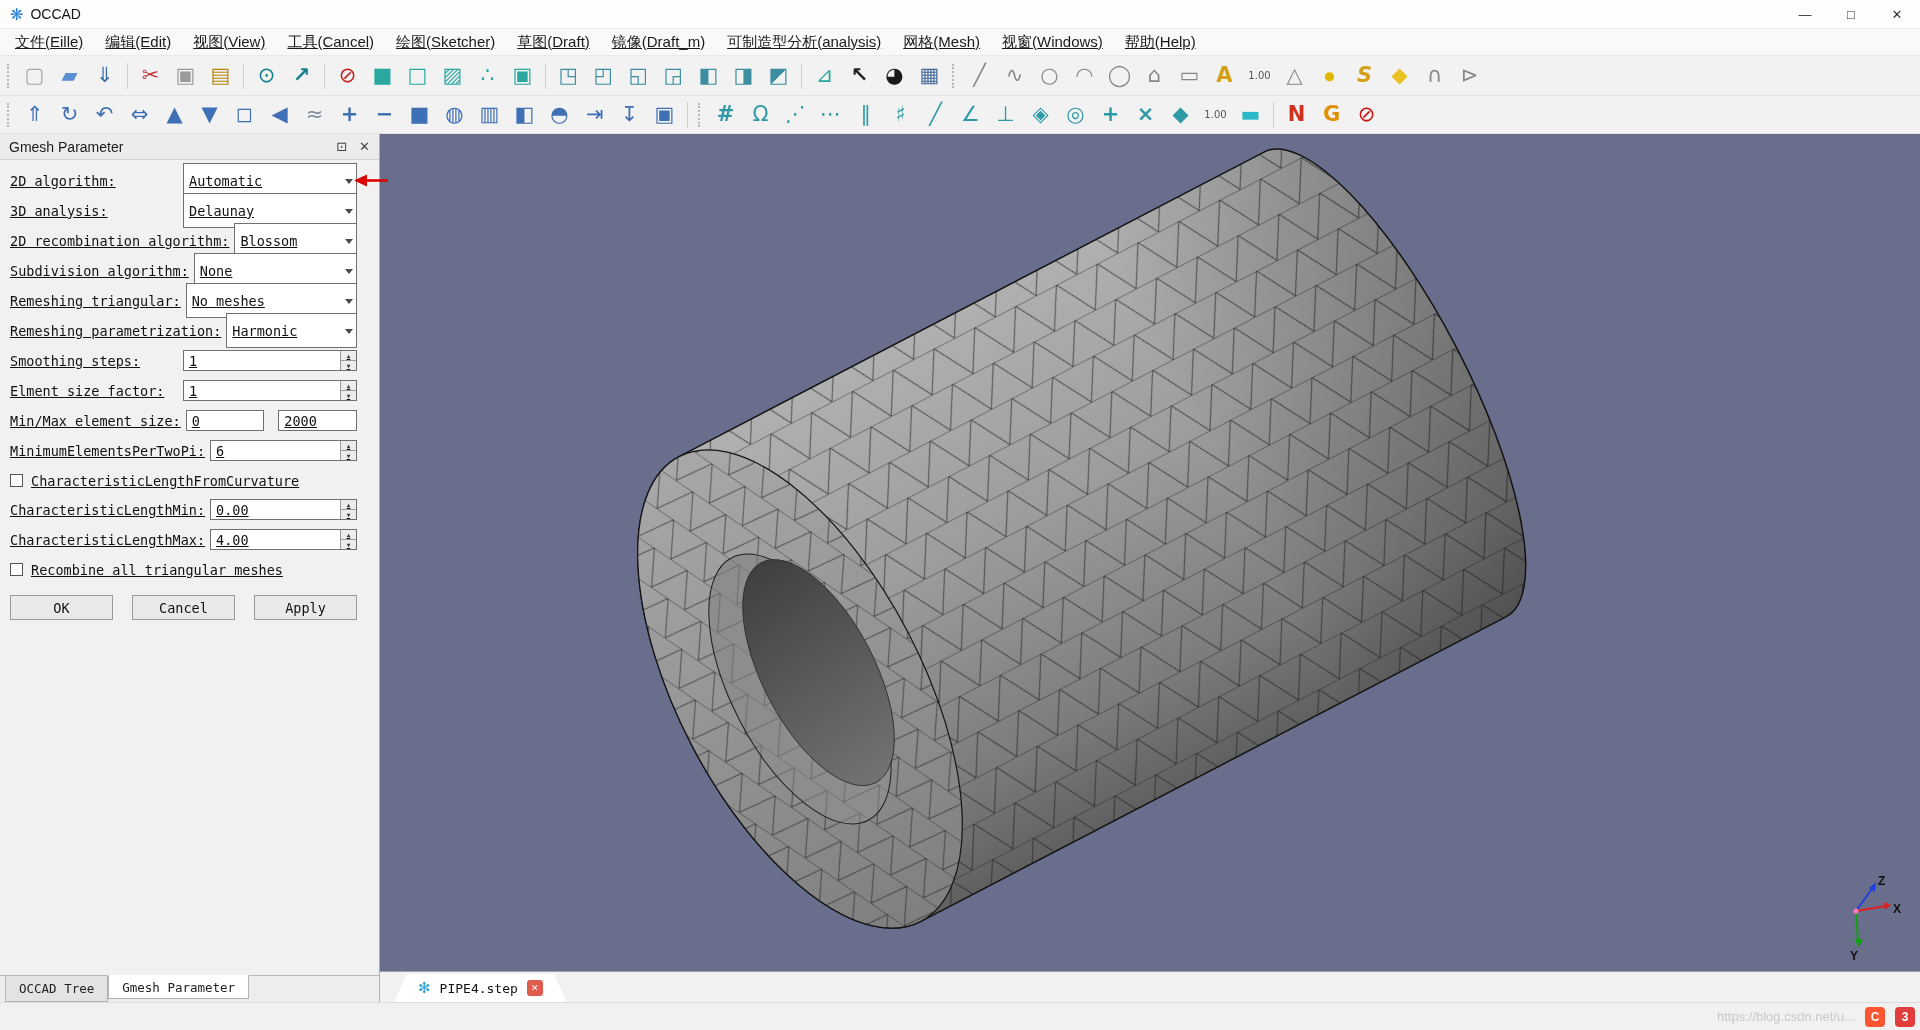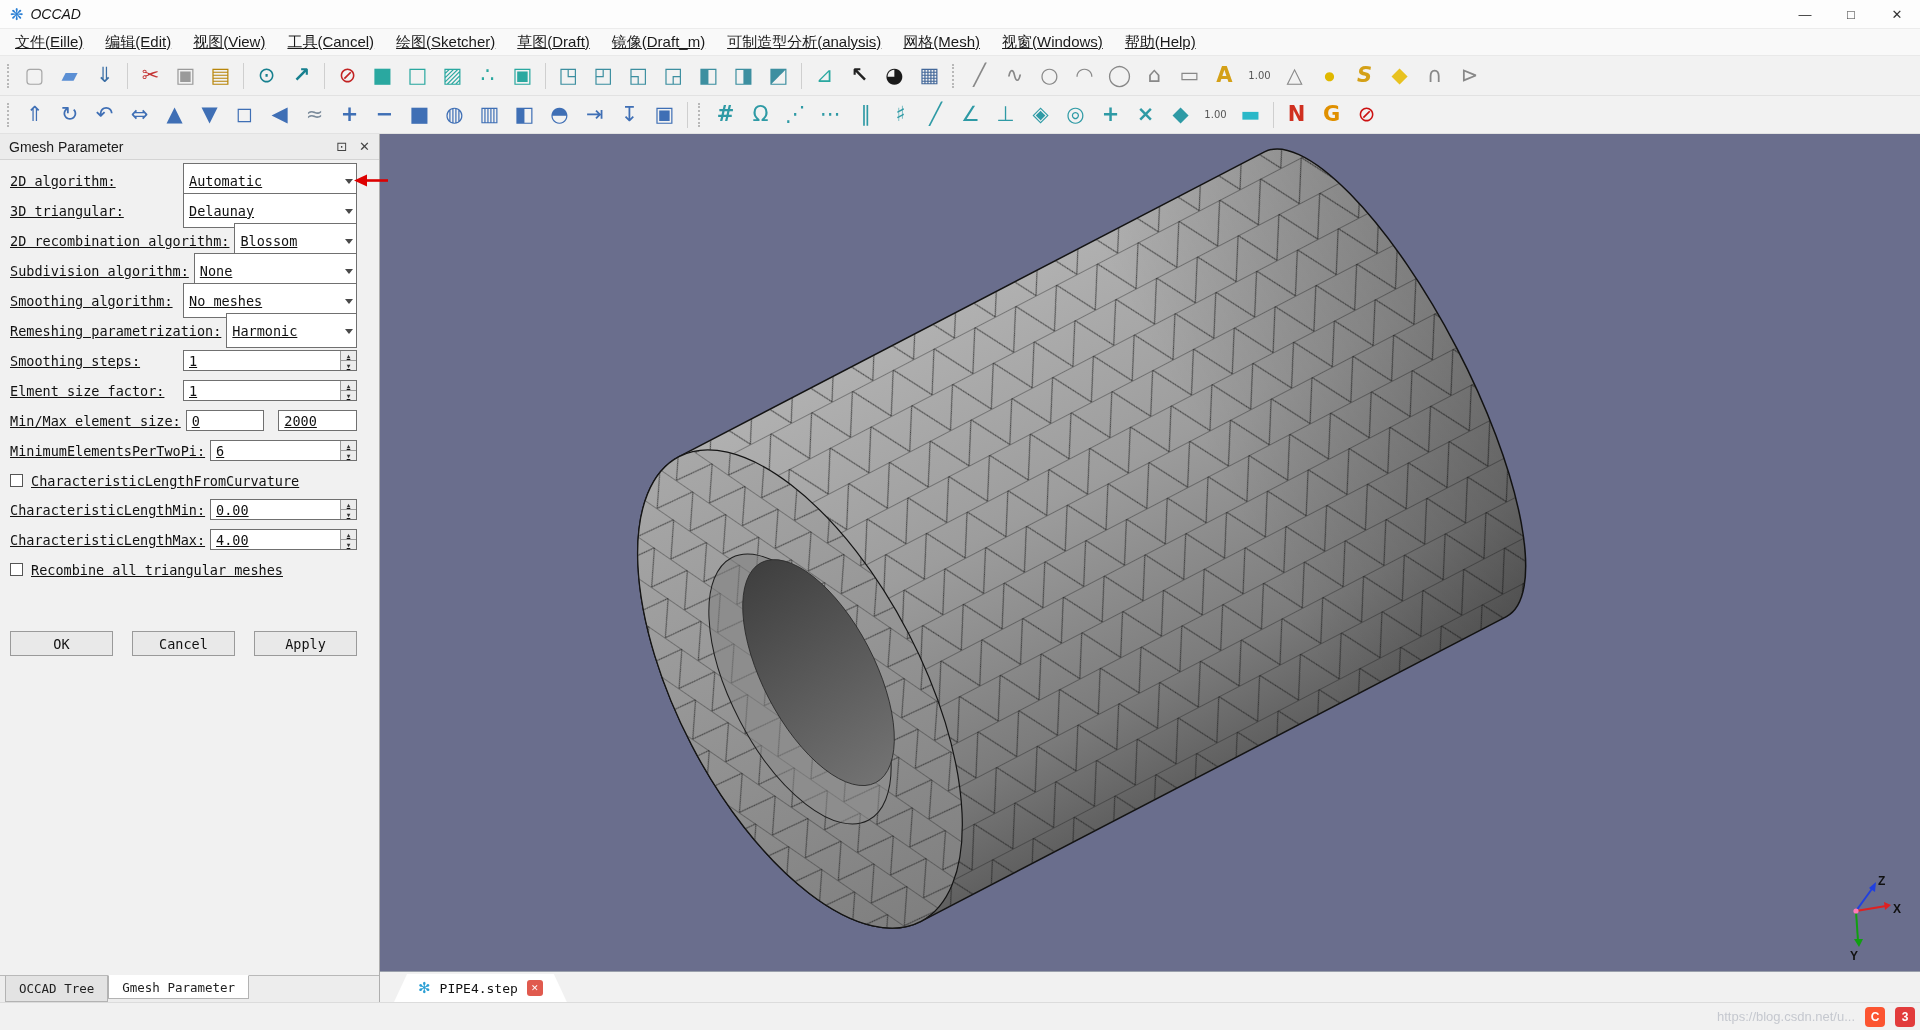--- a/index.html
+++ b/index.html
@@ -2,21 +2,21 @@
 <html><head>
 <meta charset="utf-8">
 <style>
   * { box-sizing: border-box; margin: 0; padding: 0; }
   html,body { width: 1920px; height: 1030px; overflow: hidden; }
   body { font-family: "Liberation Sans", sans-serif; background:#f1f1f1; display:flex; flex-direction:column; position:relative; }
 
   
   .titlebar { flex:0 0 29px; background:#fdfdfd; display:flex; align-items:center; border-bottom:1px solid #ececec; }
   .app-icon { color:#2a7fd4; font-size:16px; margin:0 7px 0 10px; }
-  .app-title { font-size:14px; color:#151515;font-style:italic; }
+  .app-title { font-size:14px; color:#151515; }
   .win-controls { margin-left:auto; display:flex; height:100%; }
   .win-btn { width:46px; display:flex; align-items:center; justify-content:center; font-size:13px; color:#333; }
 
   
   .menubar { flex:0 0 27px; background:#f9f9f9; display:flex; align-items:center; padding-left:4px; border-bottom:1px solid #e9e9e9; }
   .menu-item { padding:0 11px; font-size:15px; color:#1a1a1a; white-space:nowrap;text-decoration:underline; }
 
   
   .tbrow { flex:0 0 40px; background:#f2f2f2; display:flex; align-items:center; padding-left:2px; border-bottom:1px solid #e2e2e2; }
   .tbrow2 { flex:0 0 38px; }
@@ -40,21 +40,21 @@
   .pspin { flex:1; display:flex; margin-left:5px; height:21px; border:1px solid #707070; background:#fff; }
   .pspin .val { flex:1; padding-left:5px; display:flex; align-items:center; }
   .spinners { flex:0 0 16px; border-left:1px solid #9a9a9a; display:flex; flex-direction:column; background:#ececec; }
   .spin-b { flex:1; display:flex; align-items:center; justify-content:center; font-size:6px; color:#333; }
   .spin-b + .spin-b { border-top:1px solid #9a9a9a; }
   .pinput { flex:1; height:21px; border:1px solid #707070; background:#fff; display:flex; align-items:center; padding-left:5px; margin-left:5px; }
   .mmgap { flex:0 0 9px; }
   .cbrow { margin-bottom:8px; }
   .pcheck { flex:0 0 13px; width:13px; height:13px; border:1px solid #555; background:#fff; margin-right:8px; }
   .pbtnrow { display:flex; gap:19px; margin-top:15px; }
-  .pbtn { flex:1; height:25px; background:#e9e9e9; border:1px solid #9a9a9a; font-family:"DejaVu Sans Mono", monospace; font-size:13.5px; color:#111;margin-top:36px; }
+  .pbtn { flex:1; height:25px; background:#e9e9e9; border:1px solid #9a9a9a; font-family:"DejaVu Sans Mono", monospace; font-size:13.5px; color:#111; }
 
   .panel-tabs { flex:0 0 25px; display:flex; align-items:stretch; border-top:1px solid #b9b9b9; background:#ededed; padding-left:5px; }
   .ptab { padding:0 13px; display:flex; align-items:center; font-family:"DejaVu Sans Mono", monospace; font-size:12.5px; color:#222; background:#e3e3e3; border:1px solid #b3b3b3; border-top:none; height:26px; }
   .ptab.active { background:#ffffff; height:24px; margin-top:-1px; border-top:1px solid #ffffff; z-index:2; }
 
   
   .right-col { flex:1; display:flex; flex-direction:column; min-width:0; }
   .viewport { flex:1; position:relative; background:#6a6e8d; overflow:hidden; }
   svg.scene { position:absolute; left:0; top:0; width:100%; height:100%; }
   .axis-triad { position:absolute; right:16px; bottom:8px; }
@@ -311,21 +311,21 @@
 
       <div class="prow">
         <span class="plabel">2D algorithm:</span>
         <div class="pselect">
           <span class="psel-val">Automatic</span>
           <span class="psel-arrow"></span>
         </div>
       </div>
 
       <div class="prow">
-        <span class="plabel">3D triangular:</span>
+        <span class="plabel">3D analysis:</span>
         <div class="pselect">
           <span class="psel-val">Delaunay</span>
           <span class="psel-arrow"></span>
         </div>
       </div>
 
       <div class="prow">
         <span class="plabel">2D recombination algorithm:</span>
         <div class="pselect">
           <span class="psel-val">Blossom</span>
@@ -335,21 +335,21 @@
 
       <div class="prow">
         <span class="plabel">Subdivision algorithm:</span>
         <div class="pselect">
           <span class="psel-val">None</span>
           <span class="psel-arrow"></span>
         </div>
       </div>
 
       <div class="prow">
-        <span class="plabel">Smoothing algorithm:</span>
+        <span class="plabel">Remeshing triangular:</span>
         <div class="pselect">
           <span class="psel-val">No meshes</span>
           <span class="psel-arrow"></span>
         </div>
       </div>
 
       <div class="prow">
         <span class="plabel">Remeshing parametrization:</span>
         <div class="pselect">
           <span class="psel-val">Harmonic</span>

